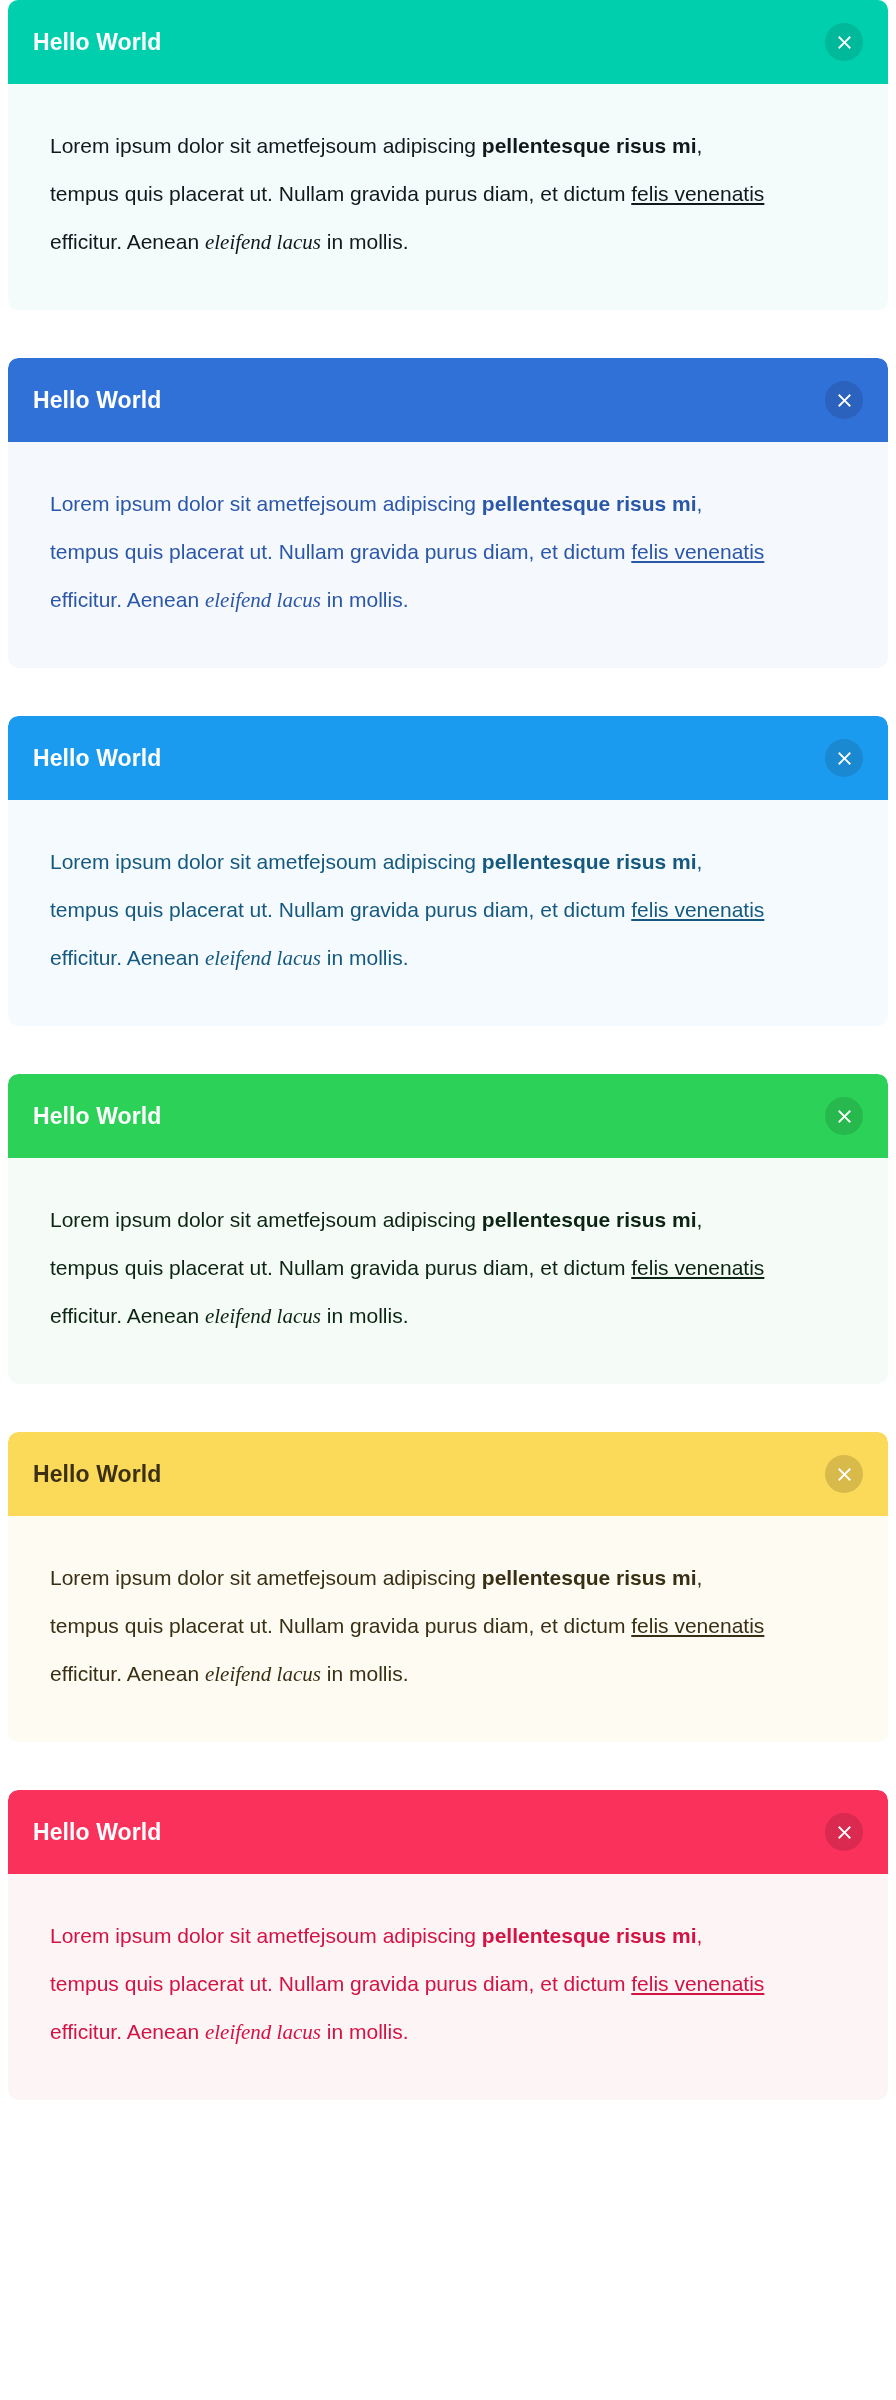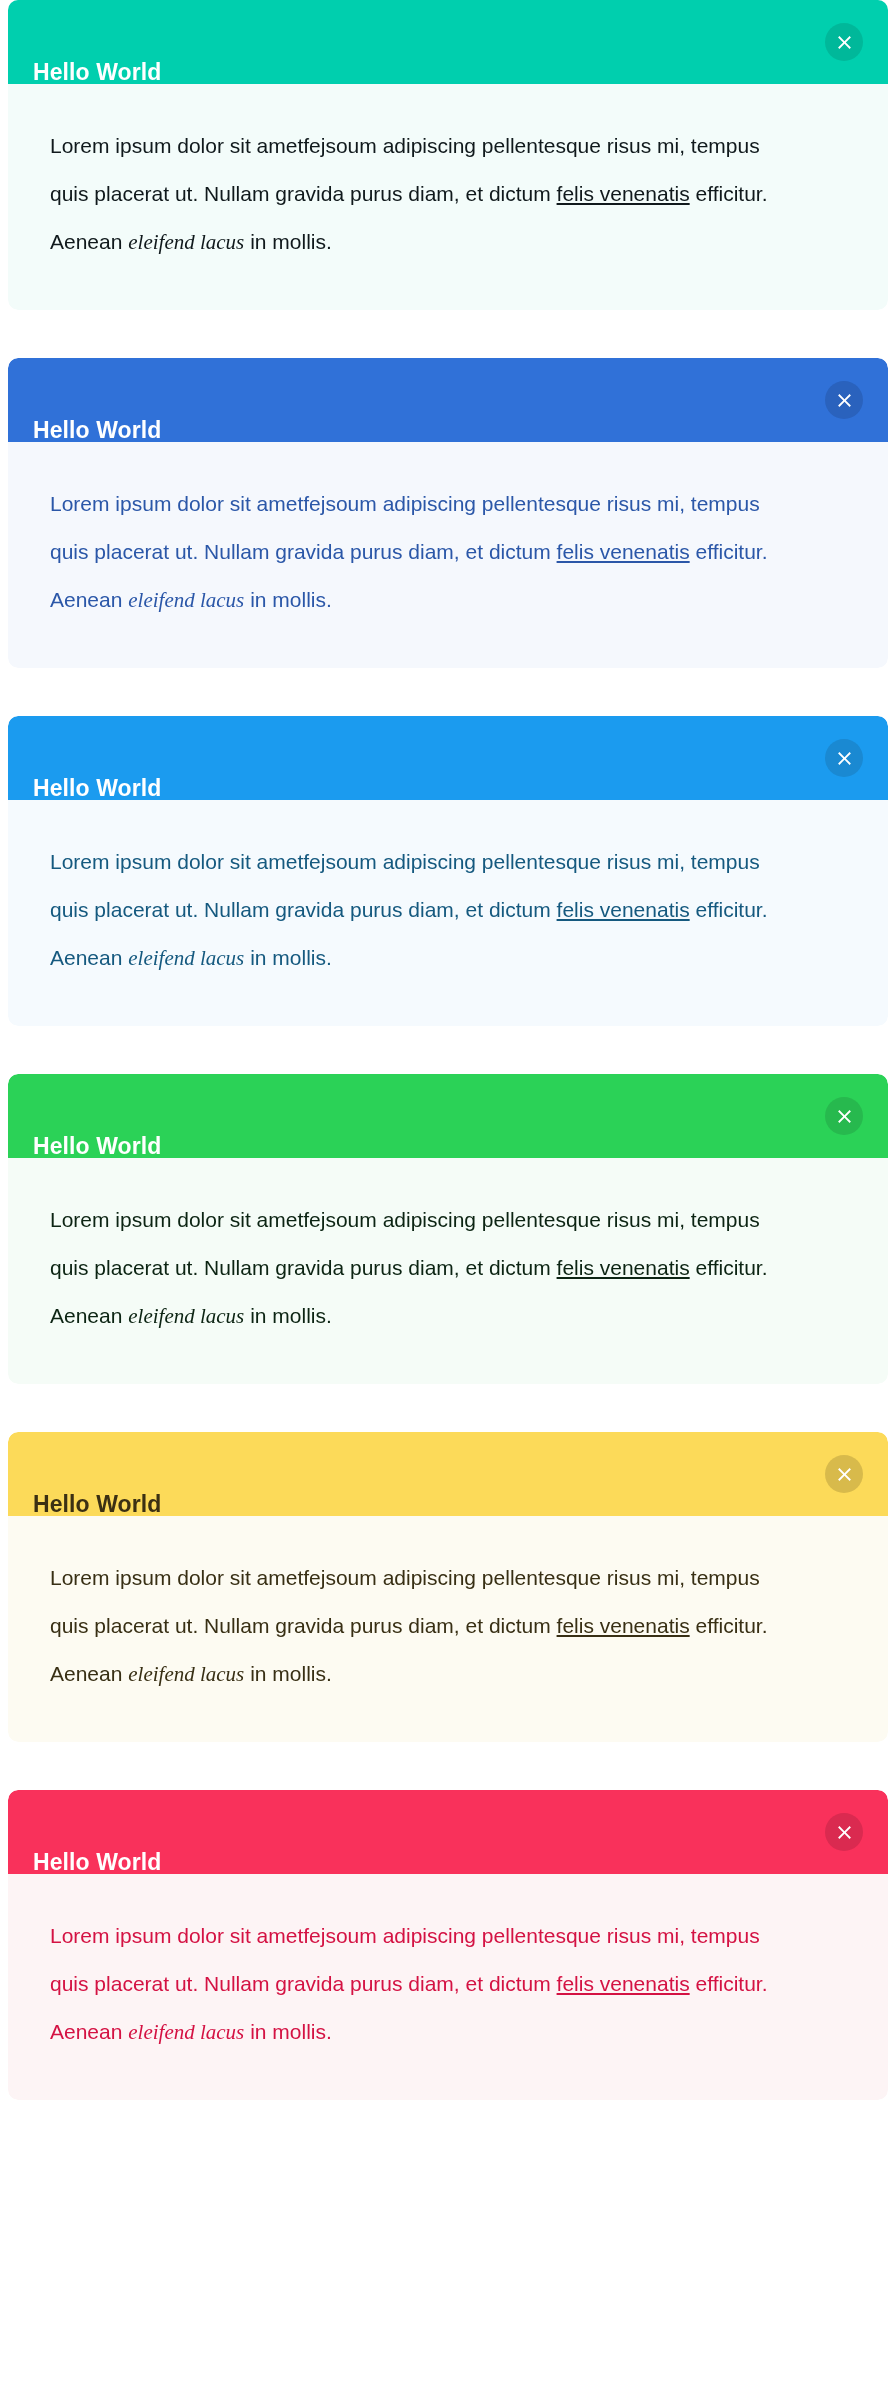--- a/index.html
+++ b/index.html
@@ -24,21 +24,21 @@
     width: 880px;
     border-radius: 10px;
     overflow: hidden;
     margin-bottom: 48px;
   }
 
   .alert-header {
     position: relative;
     height: 84px;
     display: flex;
-    align-items: flex-end;
+    align-items: center;
     padding: 0 24px 0 25px;
     border-radius: 10px 10px 0 0;
   }
 
   .alert-title {
     font-size: 23px;
     font-weight: bold;
     letter-spacing: 0.1px;
     line-height: 1;
     margin: 0;
@@ -66,21 +66,21 @@
     padding: 38px 42px 44px 42px;
     border-radius: 0 0 10px 10px;
   }
 
   .alert-text {
     margin: 0;
     font-size: 21px;
     line-height: 48px;
     max-width: 720px;
   }
-  .alert-text b { font-weight: normal; }
+  .alert-text b { font-weight: bold; }
   .alert-text i { font-style: italic; font-family: Liberation Serif, serif; }
   .alert-text a {
     color: inherit;
   }
 
   
   #alert-stack > .alert-card:first-child { margin-top: 0; }
   #alert-stack > .alert-card:first-child .alert-header { border-radius: 0 0 0 0; }
 </style>
 </head>

